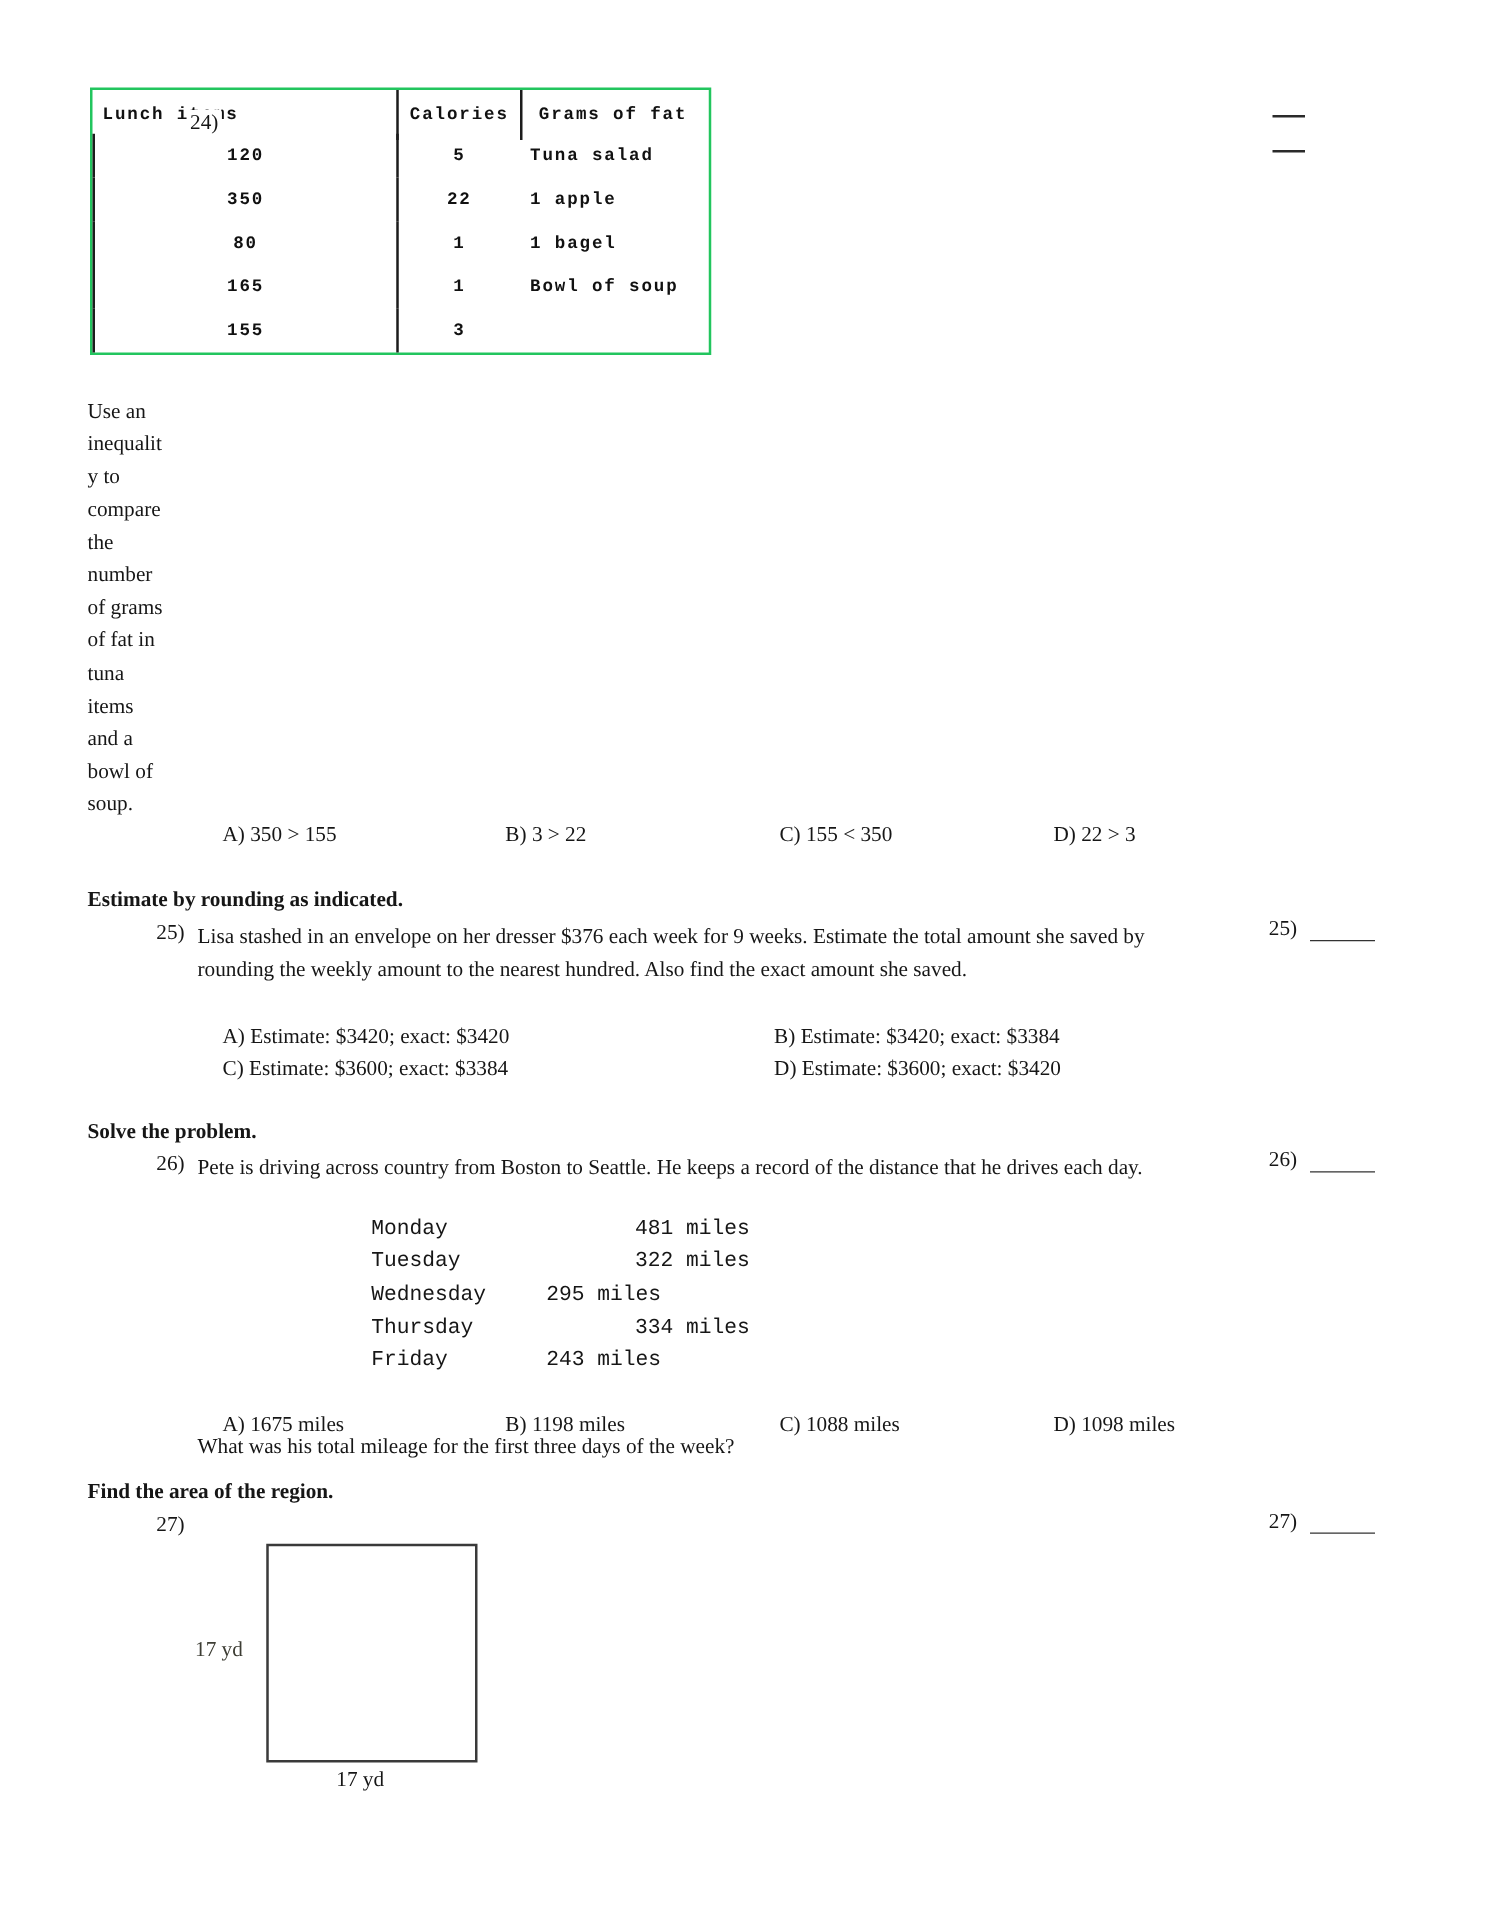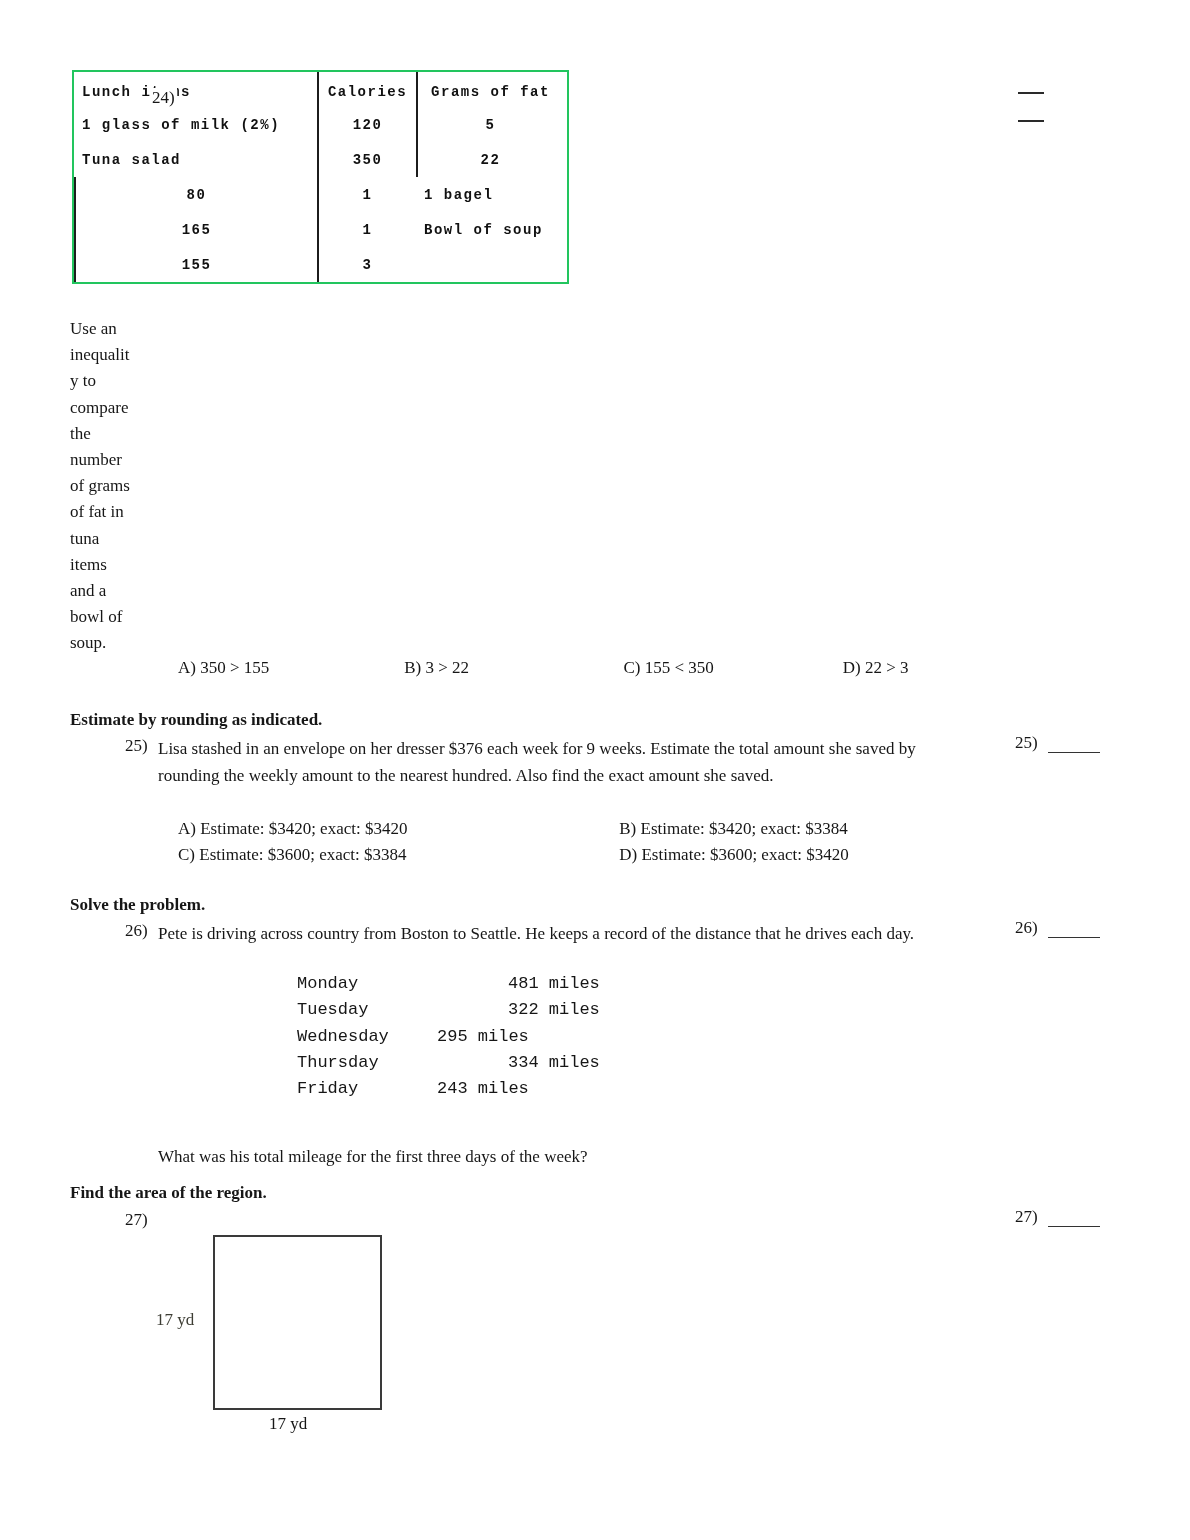--- a/index.html
+++ b/index.html
@@ -56,28 +56,28 @@
 </head>
 <body>
 
 <div class="page">
 
   <div class="lunch-table">
     <div class="lt-cell lt-head lt-c1">Lunch items</div>
     <div class="lt-cell lt-head lt-c2">Calories</div>
     <div class="lt-cell lt-head lt-c3">Grams of fat</div>
 
-    <div class="lt-cell lt-c1">1 glass of milk (2%)</div>
     <div class="lt-cell lt-c2">120</div>
     <div class="lt-cell lt-c3">5</div>
 
     <div class="lt-cell lt-c1">Tuna salad</div>
     <div class="lt-cell lt-c2">350</div>
     <div class="lt-cell lt-c3">22</div>
 
+    <div class="lt-cell lt-c1">1 apple</div>
     <div class="lt-cell lt-c2">80</div>
     <div class="lt-cell lt-c3">1</div>
 
     <div class="lt-cell lt-c1">1 bagel</div>
     <div class="lt-cell lt-c2">165</div>
     <div class="lt-cell lt-c3">1</div>
 
     <div class="lt-cell lt-c1">Bowl of soup</div>
     <div class="lt-cell lt-c2">155</div>
     <div class="lt-cell lt-c3">3</div>
@@ -146,20 +146,26 @@
     <div>
       <span class="day-w">Thursday</span><span>334 miles</span>
     </div>
     <div>
       <span class="day-n">Friday</span><span>243 miles</span>
     </div>
   </div>
 
   <div class="qtext" style="top:1144px;width:830px;">What was his total mileage for the first three days of the week?</div>
 
+  <div class="choices-row" style="top:1130px;">
+    <span class="c1">A) 1675 miles</span>
+    <span class="c2">B) 1198 miles</span>
+    <span class="c3">C) 1088 miles</span>
+    <span class="c4">D) 1098 miles</span>
+  </div>
   <div class="answer-slot" style="top:918px;">
     <span class="lbl">26)</span>
     <span class="line"></span>
   </div>
 
   <div class="heading" style="top:1183px;">Find the area of the region.</div>
   <div class="qnum" style="top:1210px;">27)</div>
   <div class="answer-slot" style="top:1207px;">
     <span class="lbl">27)</span>
     <span class="line"></span>

